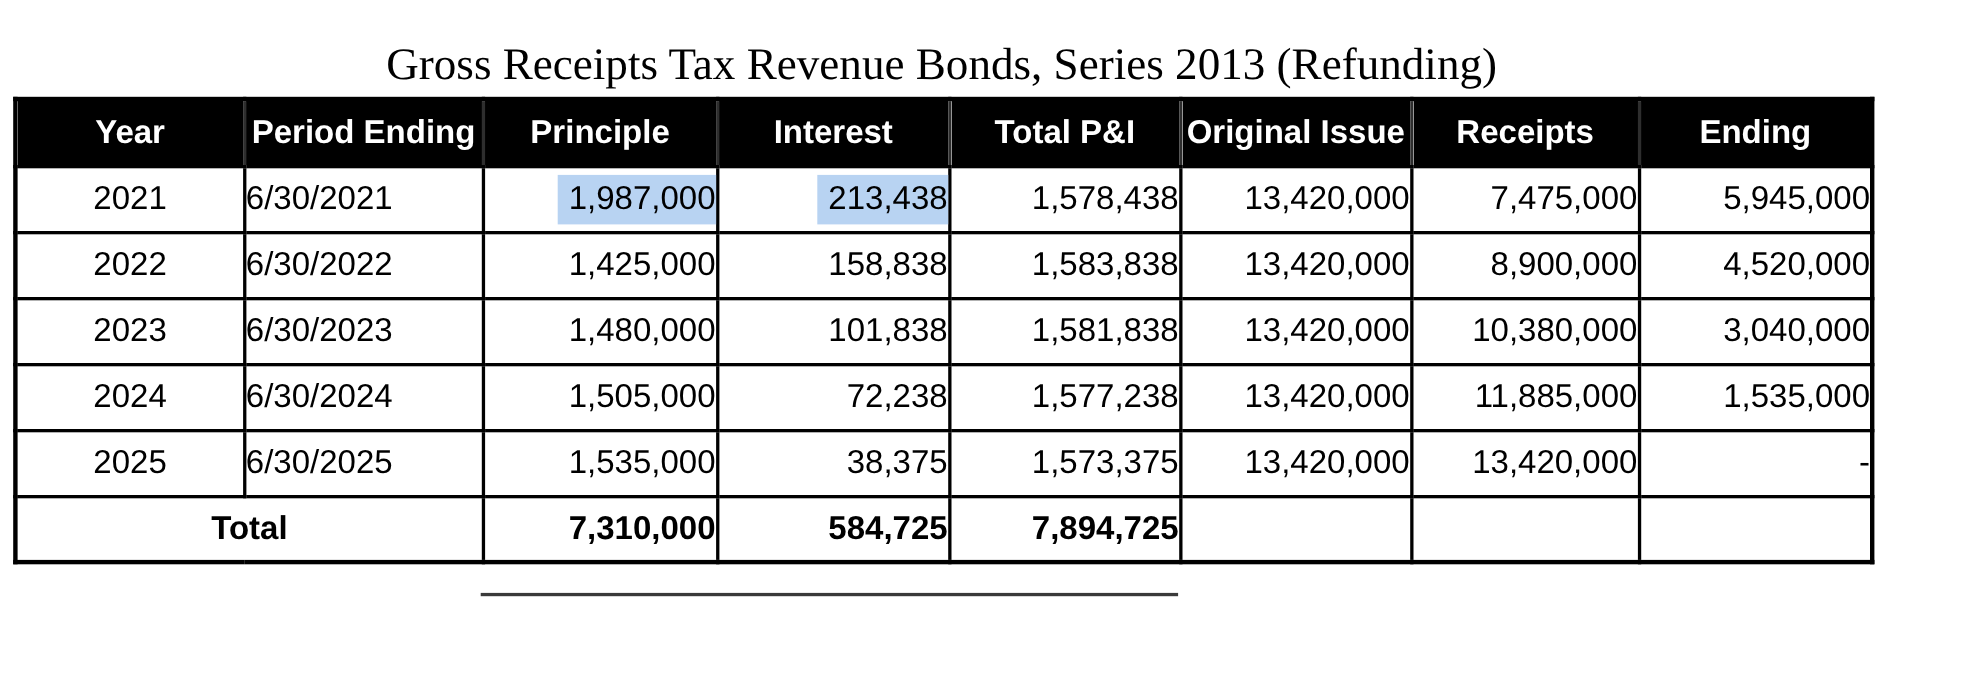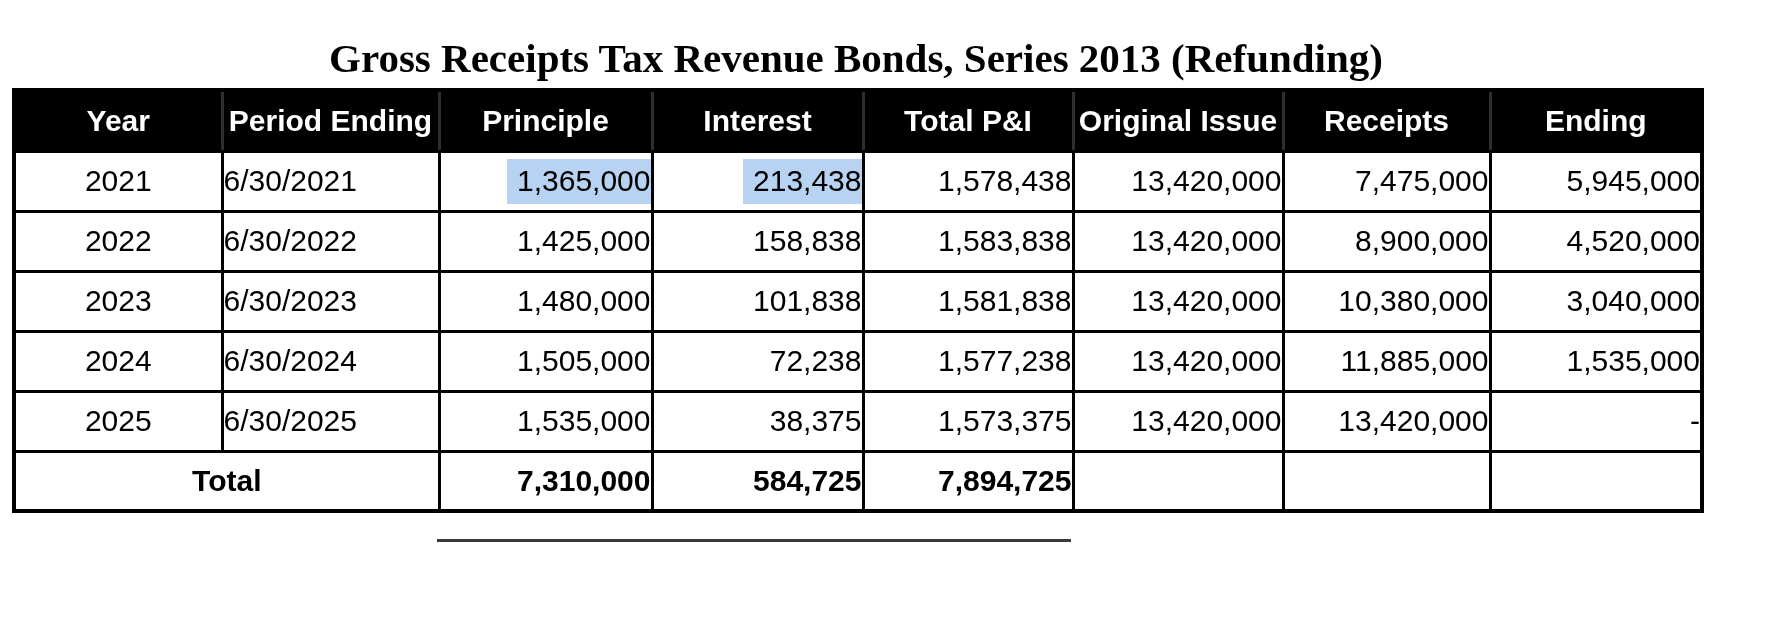--- a/index.html
+++ b/index.html
@@ -17,21 +17,21 @@
     overflow: hidden;
     font-family: "Liberation Sans", sans-serif;
   }
   #doc-title {
     position: absolute;
     left: 12px;
     top: 34px;
     width: 1688px;
     text-align: center;
     font-family: "Liberation Serif", serif;
-    font-weight: bold;
+    font-weight: normal;
     font-size: 41px;
     color: #000000;
     letter-spacing: 0px;
     white-space: nowrap;
   }
   table#bond-table {
     position: absolute;
     left: 12px;
     top: 88px;
     width: 1688px;
@@ -109,21 +109,21 @@
         <th>Total P&amp;I</th>
         <th>Original Issue</th>
         <th>Receipts</th>
         <th>Ending</th>
       </tr>
     </thead>
     <tbody id="rows">
         <tr>
           <td class="col-year">2021</td>
           <td class="col-period_ending">6/30/2021</td>
-          <td class="col-principle"><span class="hl">1,365,000</span></td>
+          <td class="col-principle"><span class="hl">1,987,000</span></td>
           <td class="col-interest"><span class="hl">213,438</span></td>
           <td class="col-total_pi">1,578,438</td>
           <td class="col-original_issue">13,420,000</td>
           <td class="col-retired">7,475,000</td>
           <td class="col-balance">5,945,000</td>
         </tr>
         <tr>
           <td class="col-year">2022</td>
           <td class="col-period_ending">6/30/2022</td>
           <td class="col-principle">1,425,000</td>

